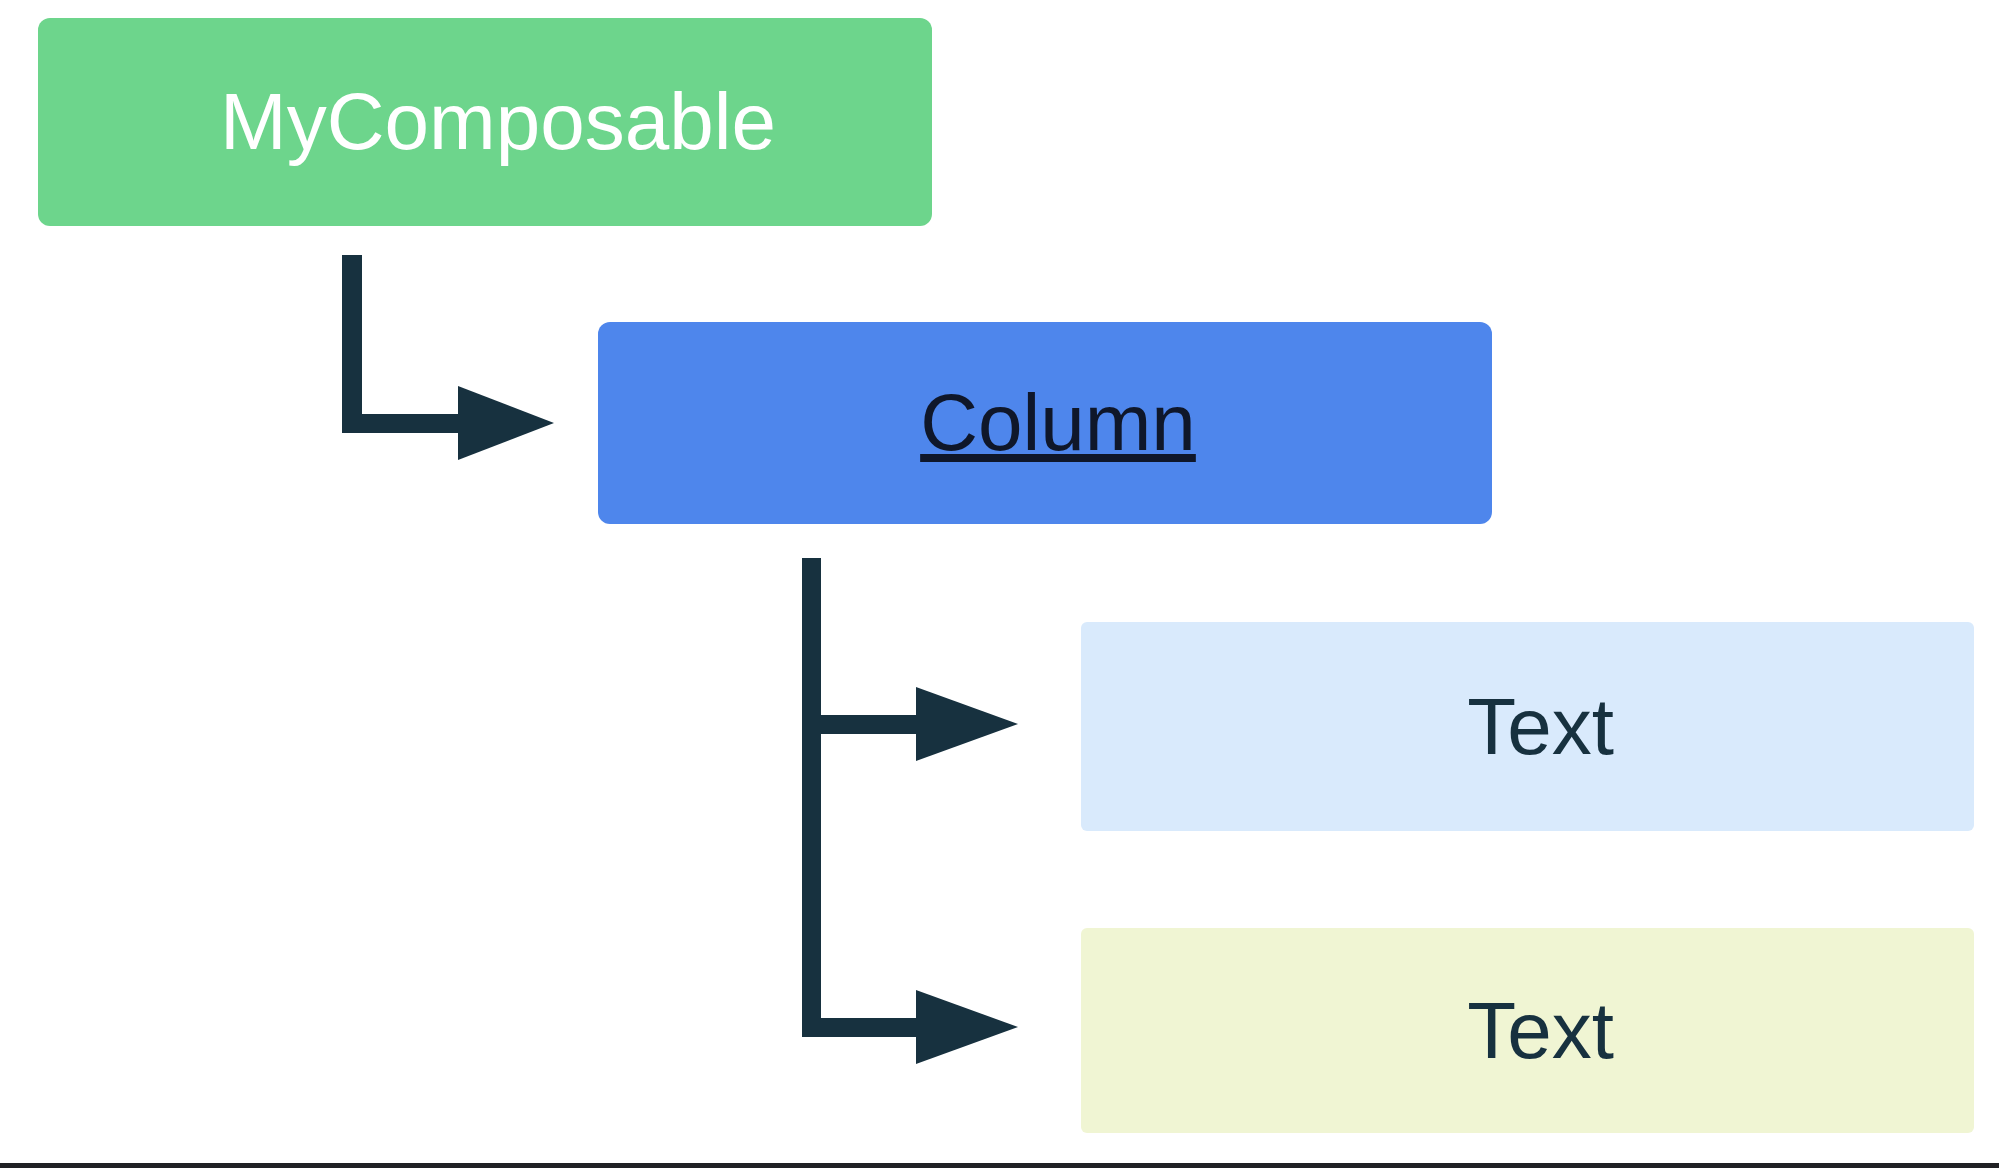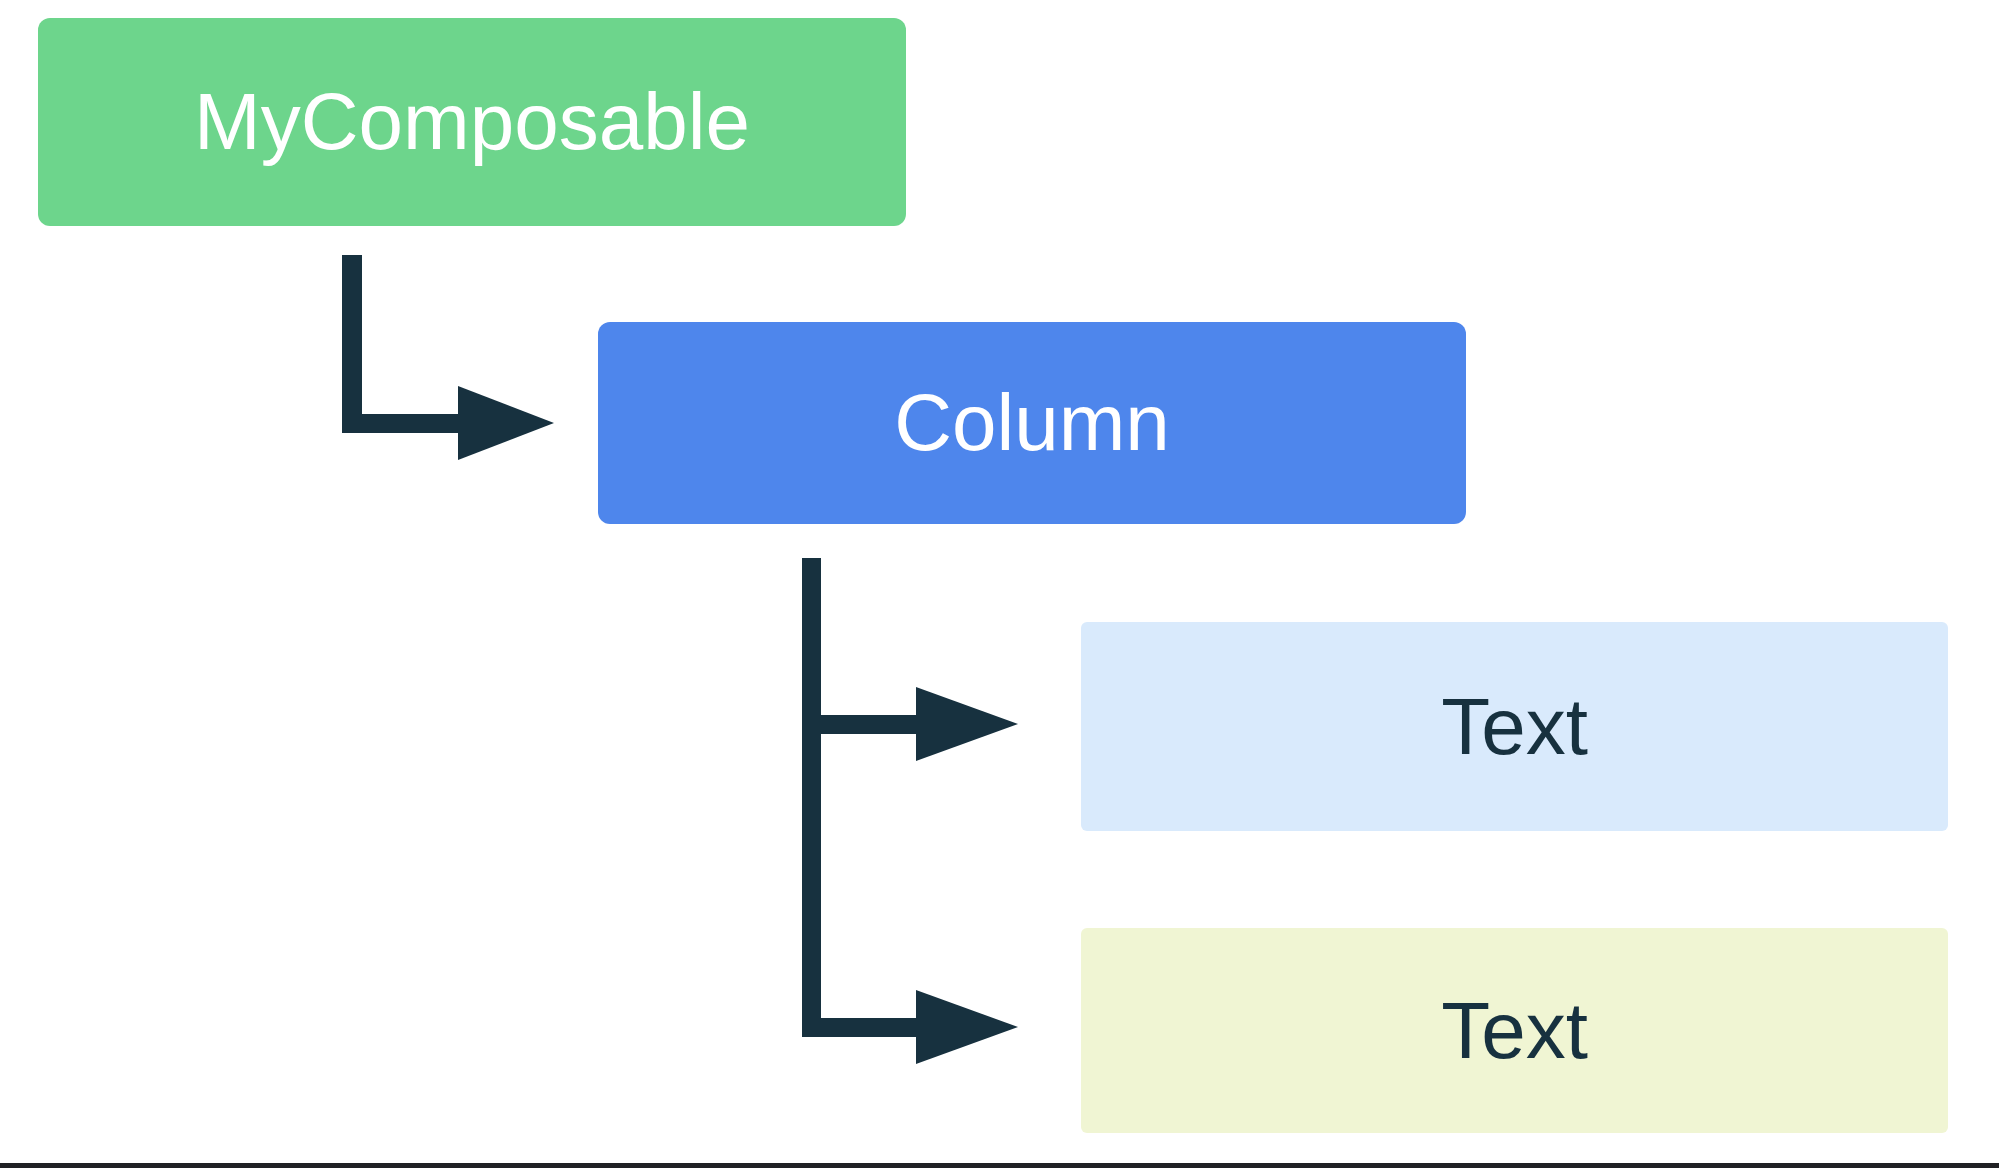--- a/index.html
+++ b/index.html
@@ -17,20 +17,21 @@
   }
   .node {
     position: absolute;
     display: flex;
     align-items: center;
     justify-content: center;
     font-size: 80px;
     font-weight: 400;
     letter-spacing: 0px;
     white-space: nowrap;
+    padding-left: 26px;
   }
   .node-rounded-sm { border-radius: 12px; }
   .node-rounded-md { border-radius: 6px; }
 
   #node-mycomposable { left: 38px;   top: 18px;  width: 868px; height: 208px; }
   #node-column       { left: 598px;  top: 322px; width: 868px; height: 202px; }
   #node-text-1       { left: 1081px; top: 622px; width: 867px; height: 209px; }
   #node-text-2       { left: 1081px; top: 928px; width: 867px; height: 205px; }
 
   .seg { position: absolute; }
@@ -75,21 +76,21 @@
     width: 1999px; height: 5px;
   }
 </style>
 </head>
 <body>
 
 <div class="canvas">
 
   <div id="node-mycomposable" class="node node-rounded-sm" style="background-color: rgb(109, 213, 140); color: rgb(255, 255, 255);">MyComposable</div>
 
-  <div id="node-column" class="node node-rounded-sm" style="background-color: rgb(78, 134, 236); color: #ffffff;">Column</div>
+  <div id="node-column" class="node node-rounded-sm" style="background-color: rgb(78, 134, 236); color: #0f172a; text-decoration: underline;">Column</div>
 
   <div id="node-text-1" class="node node-rounded-md" style="background-color: rgb(217, 234, 252); color: rgb(23, 49, 63);">Text</div>
 
   <div id="node-text-2" class="node node-rounded-md" style="background-color: rgb(240, 245, 211); color: rgb(23, 49, 63);">Text</div>
 
   <div>
     <div id="e1-v" class="seg" style="background-color: rgb(23, 49, 63);"></div>
     <div id="e1-h" class="seg" style="background-color: rgb(23, 49, 63);"></div>
     <div id="e1-head" style="border-left-color: rgb(23, 49, 63);"></div>
   </div>

